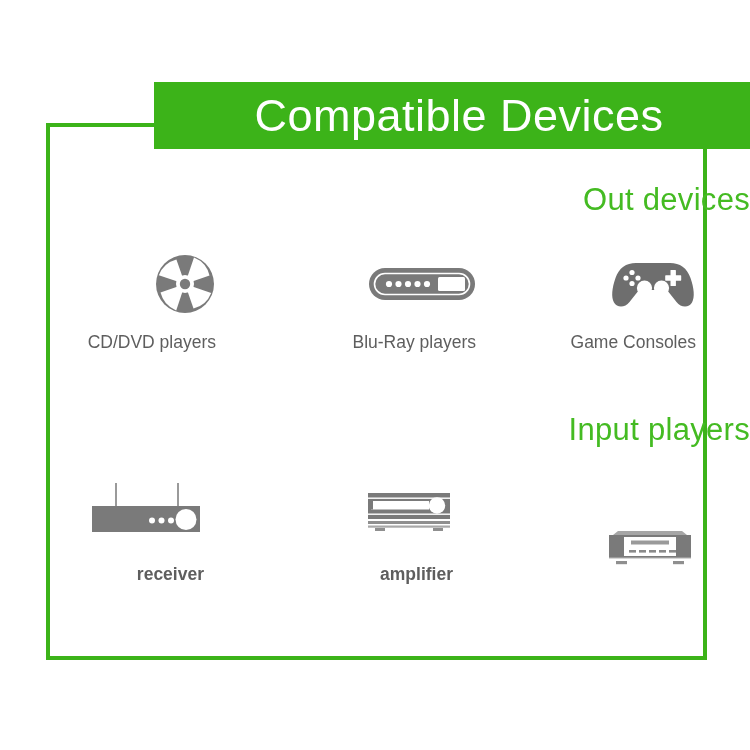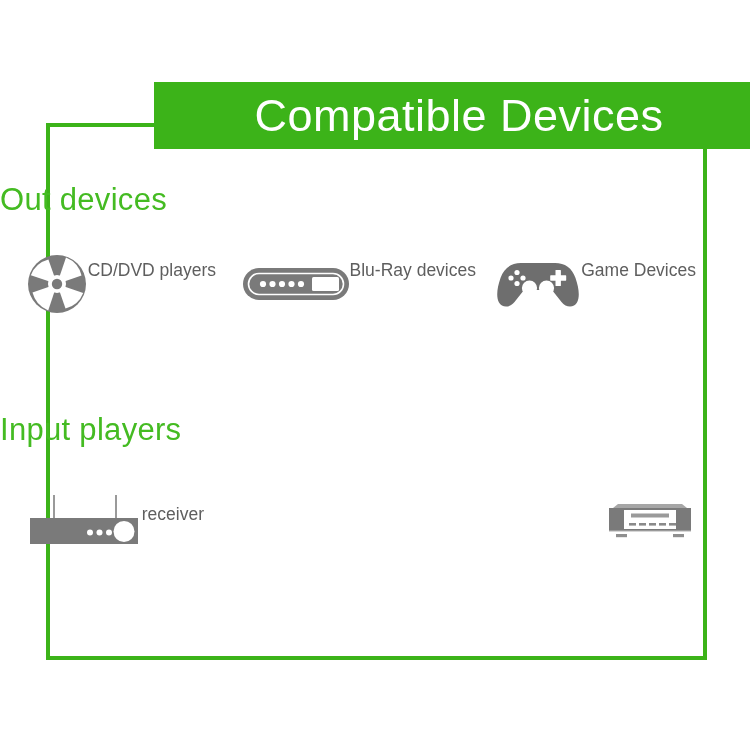--- a/index.html
+++ b/index.html
@@ -52,44 +52,44 @@
     line-height: 1;
     letter-spacing: 0.5px;
     font-weight: 400;
     white-space: nowrap;
   }
 
   
   .section-heading {
     position: absolute;
     width: 100%;
-    text-align: left;
+    text-align: right;
     color: #44BB22;
     font-size: 31px;
     font-weight: 400;
     letter-spacing: 0.3px;
   }
   #out-heading   { top: 182px; }
   #input-heading { top: 412px; }
 
   .row {
     position: absolute;
     left: 56px;
     width: 640px;
     display: flex;
     justify-content: space-between;
     align-items: flex-end;
   }
   #out-row   { top: 248px; }
-  #input-row { top: 486px; }
+  #input-row { top: 474px; font-weight: bold; }
 
   .device {
     display: flex;
-    flex-direction: row;
-    align-items: flex-start;
+    flex-direction: column;
+    align-items: flex-end;
     justify-content: flex-end;
   }
   .icon-wrap {
     height: 72px;
     display: flex;
     align-items: center;
     justify-content: center;
   }
   .device-label {
     margin-top: 12px;
@@ -151,21 +151,21 @@
           <g fill="#ffffff">
             <circle cx="21" cy="17" r="3.1"></circle>
             <circle cx="30.5" cy="17" r="3.1"></circle>
             <circle cx="40" cy="17" r="3.1"></circle>
             <circle cx="49.5" cy="17" r="3.1"></circle>
             <circle cx="59" cy="17" r="3.1"></circle>
           </g>
           <rect x="70" y="10" width="27" height="14" rx="1.5" fill="#ffffff"></rect>
         </svg>
       </div>
-      <div class="device-label">Blu-Ray devices</div>
+      <div class="device-label">Blu-Ray players</div>
     </div>
 
 
     <div class="device">
       <div class="icon-wrap">
         <svg width="86" height="54" viewBox="0 0 86 54" aria-hidden="true">
           <path d="M26 6 C16 6 9 11 5.5 21 C2 31 1 40 4 45.5 C7 51 15 51 19.5 45 L29 33 L57 33 L66.5 45
                    C71 51 79 51 82 45.5 C85 40 84 31 80.5 21 C77 11 70 6 60 6 Z" fill="#6E6E6E"></path>
           <g fill="#ffffff">
             <circle cx="22" cy="15.5" r="2.6"></circle>
@@ -174,21 +174,21 @@
             <circle cx="28" cy="21" r="2.6"></circle>
           </g>
           <g fill="#ffffff">
             <rect x="60.5" y="13" width="5.4" height="16" rx="0.6"></rect>
             <rect x="55.2" y="18.3" width="16" height="5.4" rx="0.6"></rect>
           </g>
           <circle cx="34.5" cy="31" r="7.6" fill="#ffffff"></circle>
           <circle cx="51.5" cy="31" r="7.6" fill="#ffffff"></circle>
         </svg>
       </div>
-      <div class="device-label">Game Devices</div>
+      <div class="device-label">Game Consoles</div>
     </div>
   </div>
 
   <div class="section-heading" id="input-heading">Input players</div>
 
   <div class="row" id="input-row">
 
     <div class="device">
       <div class="icon-wrap">
         <svg width="116" height="58" viewBox="0 0 116 58" aria-hidden="true">
@@ -199,20 +199,37 @@
             <circle cx="64" cy="39.5" r="3"></circle>
             <circle cx="73.5" cy="39.5" r="3"></circle>
             <circle cx="83" cy="39.5" r="3"></circle>
           </g>
           <circle cx="98" cy="38.5" r="10.5" fill="#ffffff"></circle>
         </svg>
       </div>
       <div class="device-label">receiver</div>
     </div>
 
+    <div class="device">
+      <div class="icon-wrap">
+        <svg width="88" height="48" viewBox="0 0 88 48" aria-hidden="true">
+          <rect x="3" y="7" width="82" height="26" fill="#7A7A7A"></rect>
+          <rect x="3" y="35" width="82" height="3" fill="#8F8F8F"></rect>
+          <rect x="3" y="39.5" width="82" height="2.2" fill="#A8A8A8"></rect>
+          <rect x="6" y="15" width="58" height="8.5" fill="#ffffff"></rect>
+          <rect x="6" y="15" width="2" height="8.5" fill="#7A7A7A"></rect>
+          <rect x="3" y="11.5" width="82" height="1.4" fill="#ffffff"></rect>
+          <rect x="3" y="27.5" width="82" height="1.4" fill="#ffffff"></rect>
+          <circle cx="72" cy="19.5" r="8.2" fill="#ffffff"></circle>
+          <rect x="10" y="42" width="10" height="3" fill="#8F8F8F"></rect>
+          <rect x="68" y="42" width="10" height="3" fill="#8F8F8F"></rect>
+        </svg>
+      </div>
+      <div class="device-label">amplifier</div>
+    </div>
 
 
     <div class="device">
       <div class="icon-wrap">
         <svg width="92" height="44" viewBox="0 0 92 44" aria-hidden="true">
           <path d="M9 8 L14 4 L78 4 L83 8 Z" fill="#A6A6A6"></path>
           <rect x="5" y="8" width="82" height="22" fill="#7A7A7A"></rect>
           <rect x="20" y="10" width="52" height="19" fill="#ffffff"></rect>
           <rect x="27" y="13.5" width="38" height="4" fill="#9A9A9A"></rect>
           <g fill="#8A8A8A">

